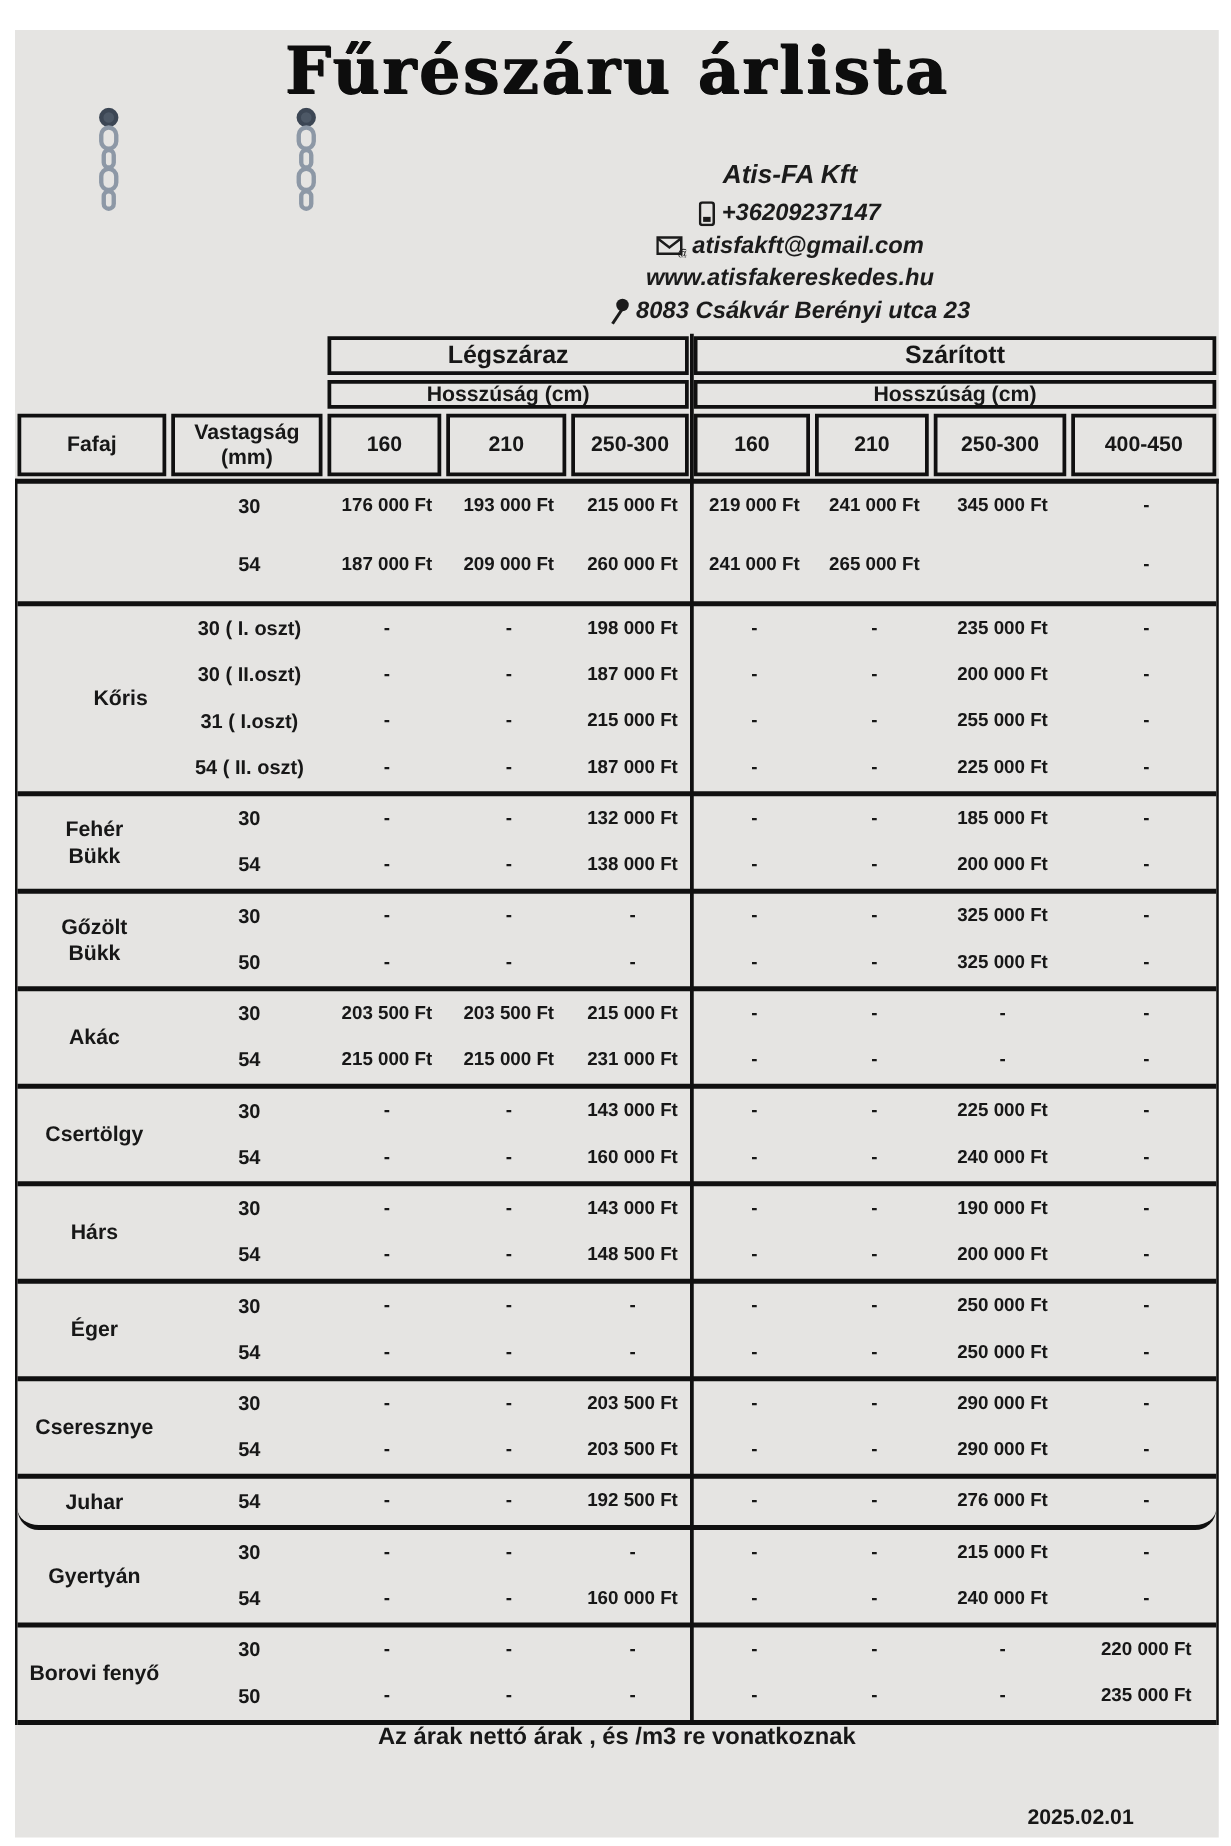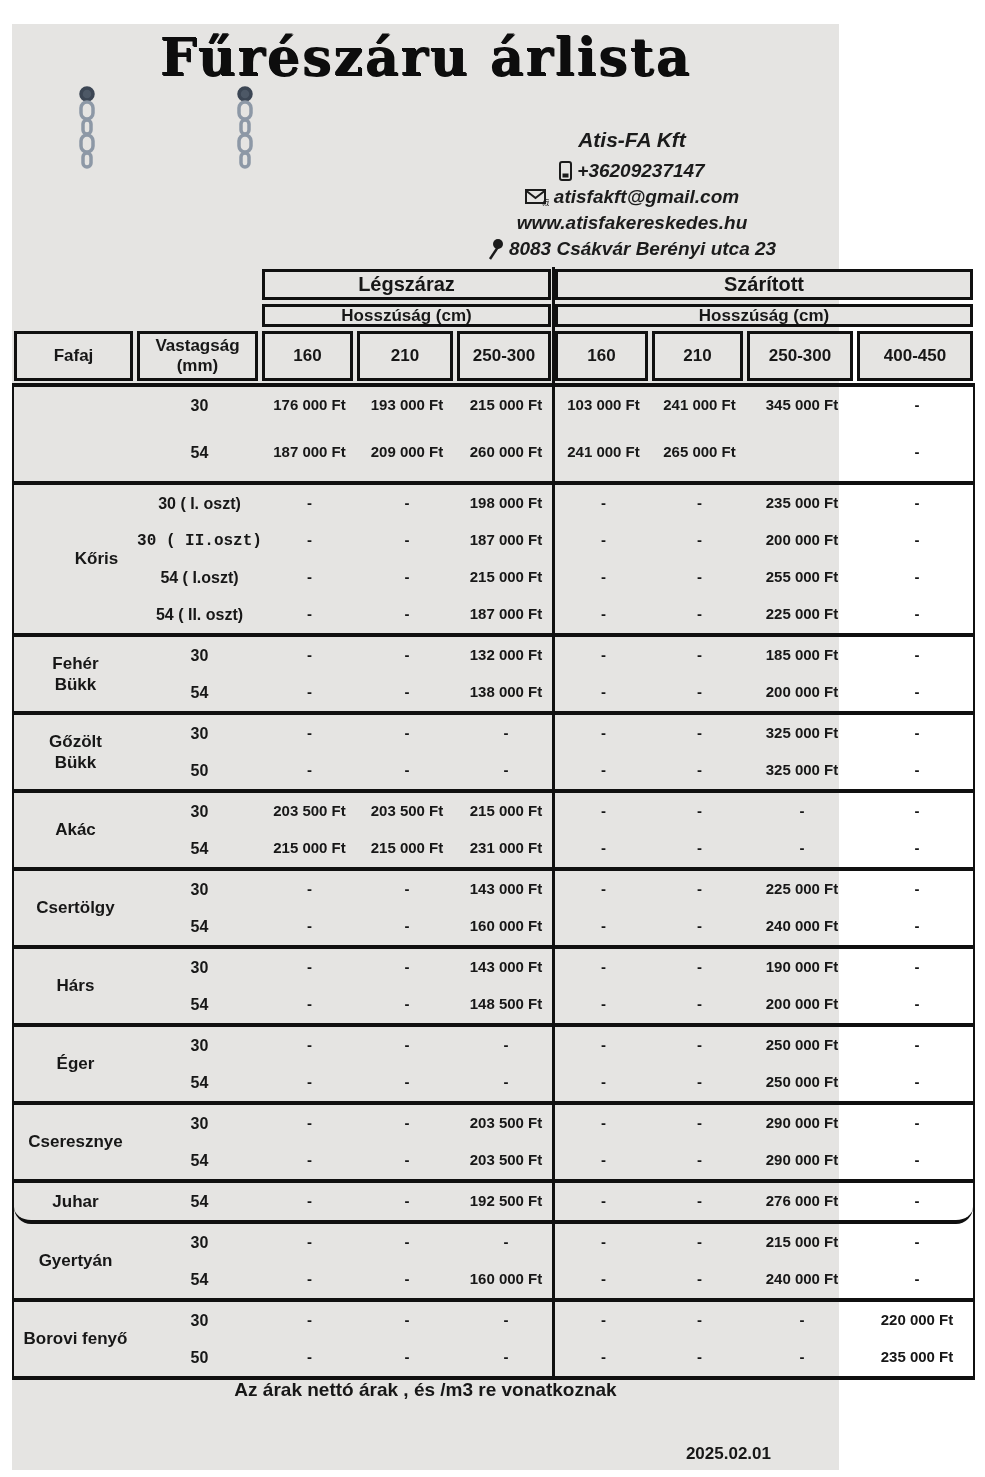--- a/index.html
+++ b/index.html
@@ -1,19 +1,19 @@
 <!DOCTYPE html>
 <html><head>
 <meta charset="utf-8">
 <style>
   * { margin: 0; padding: 0; box-sizing: border-box; }
   html, body { width: 985px; height: 1477px; background: #ffffff; overflow: hidden;
     font-family: "Liberation Sans", sans-serif; color: #171717; }
 
-  .sheet { position: absolute; left: 12px; top: 24px; width: 827px; height: 1446px;
+  .sheet { position: absolute; left: 12px; top: 24px; width: 963px; height: 1446px;
     background: #e5e4e2; }
 
   
   .page-title { position: absolute; top: 2px; left: 0; width: 100%;
     text-align: center; font-family: "DejaVu Serif", serif; font-weight: 900;
     font-size: 52px; letter-spacing: 2px; color: #0d0d0d;
     text-shadow: 1px 1px 0 #0d0d0d; }
 
   
   .logo { position: absolute; left: 25px; top: 62px; width: 250px; height: 200px; }
@@ -144,21 +144,21 @@
       <div class="hbox col" style="grid-column:8">250-300</div>
       <div class="hbox col" style="grid-column:9">400-450</div>
     </div>
 
     <div class="tbody">
         <div class="section" style="grid-template-rows: 37px 57px;">
           <div class="cell thickness" style="grid-area: 1 / 2;">30</div>
           <div class="cell price" style="grid-area: 1 / 3; text-align: right;">176 000 Ft</div>
           <div class="cell price" style="grid-area: 1 / 4;">193 000 Ft</div>
           <div class="cell price" style="grid-area: 1 / 5;">215 000 Ft</div>
-          <div class="cell price" style="grid-area: 1 / 6;">103 000 Ft</div>
+          <div class="cell price" style="grid-area: 1 / 6;">219 000 Ft</div>
           <div class="cell price" style="grid-area: 1 / 7;">241 000 Ft</div>
           <div class="cell price" style="grid-area: 1 / 8;">345 000 Ft</div>
           <div class="cell price" style="grid-area: 1 / 9;">-</div>
           <div class="cell thickness" style="grid-area: 2 / 2;">54</div>
           <div class="cell price" style="grid-area: 2 / 3;">187 000 Ft</div>
           <div class="cell price" style="grid-area: 2 / 4;">209 000 Ft</div>
           <div class="cell price" style="grid-area: 2 / 5;">260 000 Ft</div>
           <div class="cell price" style="grid-area: 2 / 6;">241 000 Ft</div>
           <div class="cell price" style="grid-area: 2 / 7;">265 000 Ft</div>
           <div class="cell price" style="grid-area: 2 / 9;">-</div>
@@ -166,29 +166,29 @@
         <div class="section" style="grid-template-rows: 37px 37px 37px 37px;">
           <div class="cell species" style="grid-row: 1 / span 4; padding-left: 42px;">Kőris</div>
           <div class="cell thickness" style="grid-area: 1 / 2;">30 ( I. oszt)</div>
           <div class="cell price" style="grid-area: 1 / 3;">-</div>
           <div class="cell price" style="grid-area: 1 / 4;">-</div>
           <div class="cell price" style="grid-area: 1 / 5;">198 000 Ft</div>
           <div class="cell price" style="grid-area: 1 / 6;">-</div>
           <div class="cell price" style="grid-area: 1 / 7;">-</div>
           <div class="cell price" style="grid-area: 1 / 8;">235 000 Ft</div>
           <div class="cell price" style="grid-area: 1 / 9;">-</div>
-          <div class="cell thickness" style="grid-area: 2 / 2; font-family: Liberation Mono, monospace;">30 ( II.oszt)</div>
+          <div class="cell thickness" style="grid-area: 2 / 2;">30 ( II.oszt)</div>
           <div class="cell price" style="grid-area: 2 / 3;">-</div>
           <div class="cell price" style="grid-area: 2 / 4;">-</div>
           <div class="cell price" style="grid-area: 2 / 5;">187 000 Ft</div>
           <div class="cell price" style="grid-area: 2 / 6;">-</div>
           <div class="cell price" style="grid-area: 2 / 7;">-</div>
           <div class="cell price" style="grid-area: 2 / 8;">200 000 Ft</div>
           <div class="cell price" style="grid-area: 2 / 9;">-</div>
-          <div class="cell thickness" style="grid-area: 3 / 2;">54 ( I.oszt)</div>
+          <div class="cell thickness" style="grid-area: 3 / 2;">31 ( I.oszt)</div>
           <div class="cell price" style="grid-area: 3 / 3;">-</div>
           <div class="cell price" style="grid-area: 3 / 4;">-</div>
           <div class="cell price" style="grid-area: 3 / 5;">215 000 Ft</div>
           <div class="cell price" style="grid-area: 3 / 6;">-</div>
           <div class="cell price" style="grid-area: 3 / 7;">-</div>
           <div class="cell price" style="grid-area: 3 / 8;">255 000 Ft</div>
           <div class="cell price" style="grid-area: 3 / 9;">-</div>
           <div class="cell thickness" style="grid-area: 4 / 2;">54 ( II. oszt)</div>
           <div class="cell price" style="grid-area: 4 / 3;">-</div>
           <div class="cell price" style="grid-area: 4 / 4;">-</div>

